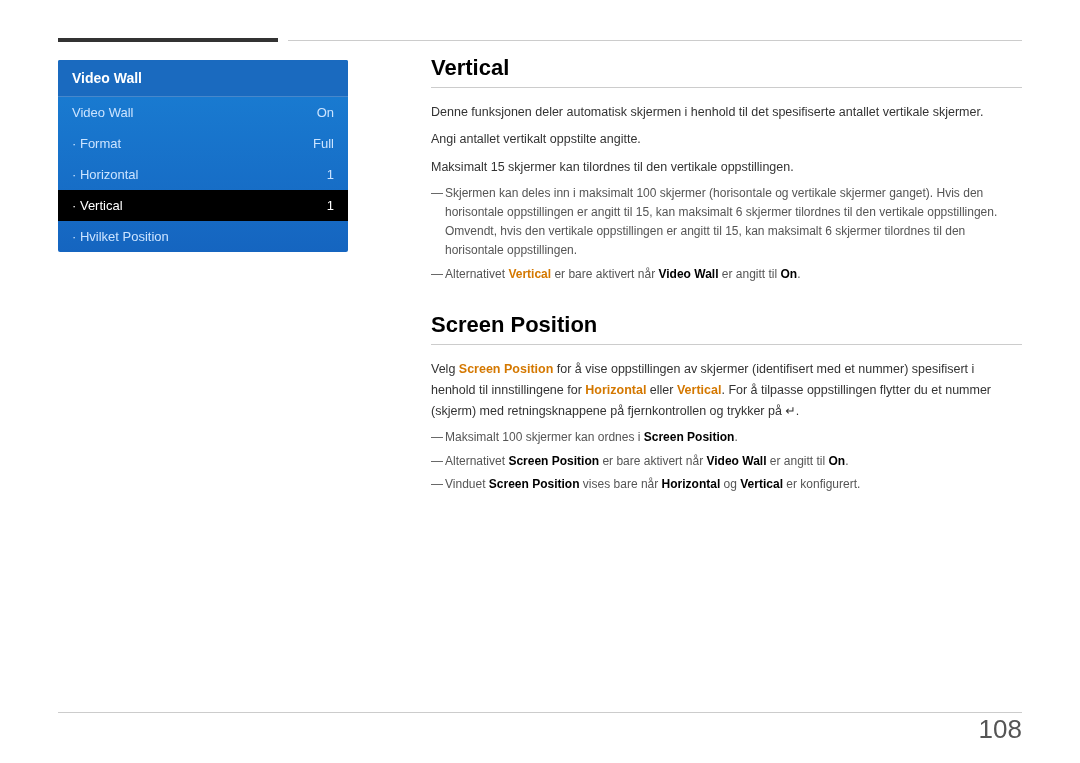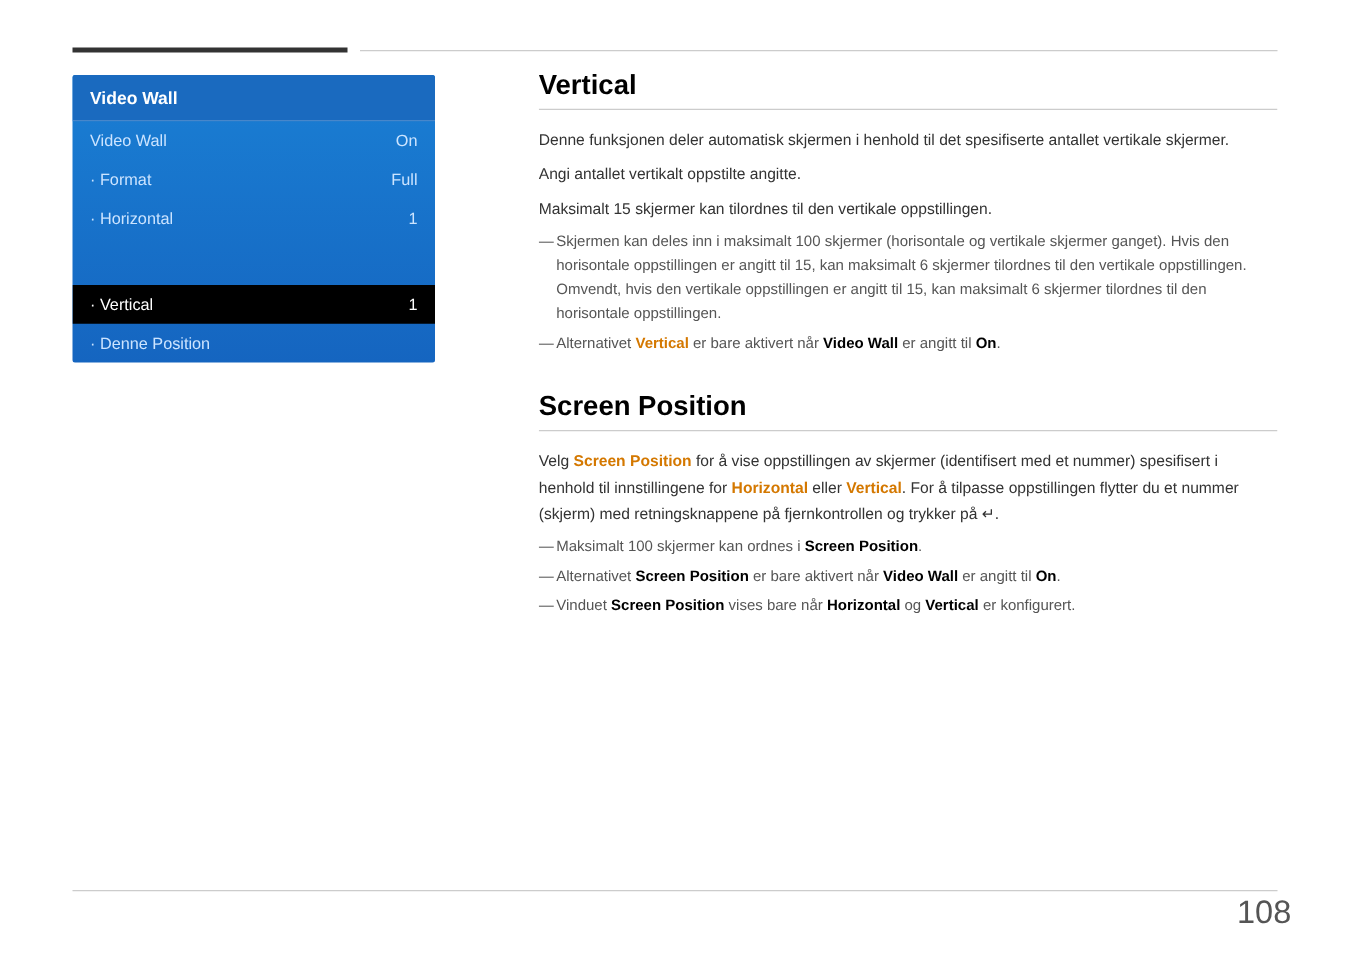--- a/index.html
+++ b/index.html
@@ -63,21 +63,20 @@
       justify-content: space-between;
       align-items: center;
       padding: 8px 14px;
       color: #cce4ff;
       font-size: 13px;
       cursor: pointer;
     }
     .sidebar-item.active {
       background: #000000;
       color: #ffffff;
-      margin-top: 38px;
     }
     .sidebar-item .item-label {
       color: inherit;
     }
     .sidebar-item .item-value {
       color: #cce4ff;
       font-size: 13px;
     }
     .sidebar-item.active .item-value {
       color: #ffffff;
@@ -148,21 +147,21 @@
     }
     .highlight-bold {
       font-weight: bold;
       color: #000;
     }
 
     
     .page-number {
       position: absolute;
       bottom: 18px;
-      right: 47px;
+      right: 58px;
       font-size: 26px;
       color: #555;
       font-weight: 300;
     }
 
     
     .bottom-line {
       position: absolute;
       bottom: 50px;
       left: 58px;
@@ -193,21 +192,21 @@
     </div>
     <div class="sidebar-item">
       <span class="item-label">· Horizontal</span>
       <span class="item-value">1</span>
     </div>
     <div class="sidebar-item active">
       <span class="item-label">· Vertical</span>
       <span class="item-value">1</span>
     </div>
     <div class="sidebar-item">
-      <span class="item-label">· Denne Position</span>
+      <span class="item-label">· Hvilket Position</span>
       <span class="item-value"></span>
     </div>
   </div>
 
 </div>
 
 <div class="main-content">
 
   <div class="section">
     <div class="section-title">Vertical</div>

